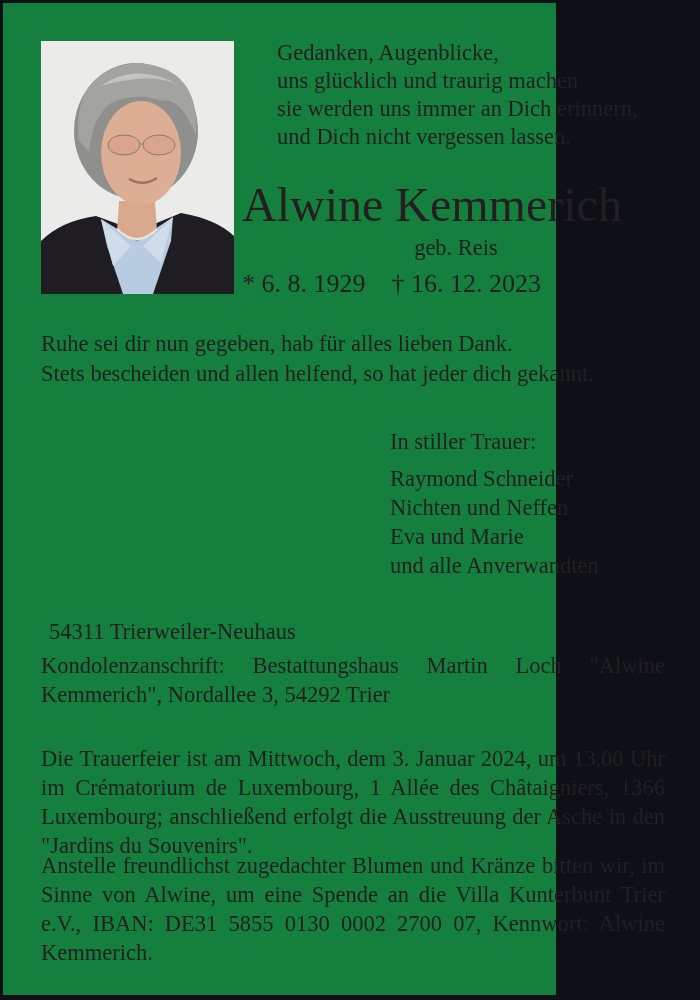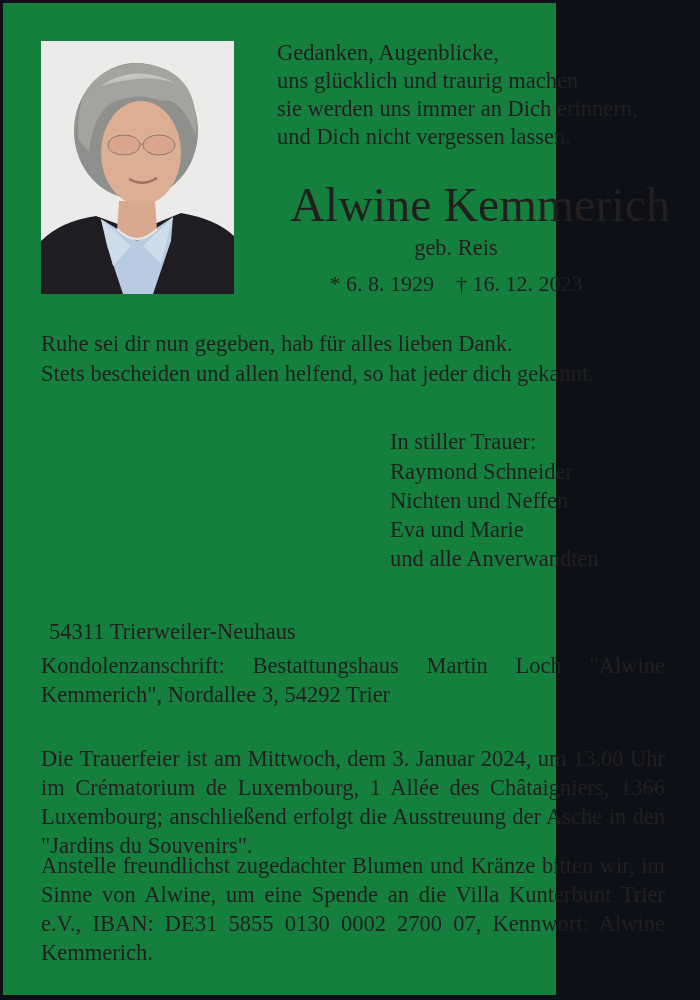--- a/index.html
+++ b/index.html
@@ -21,40 +21,40 @@
     overflow: hidden;
   }
   .photo svg { display: block; width: 100%; height: 100%; }
   .poem {
     position: absolute; left: 274px; top: 36px;
     font-size: 22.5px; line-height: 28px;
   }
   .poem div { white-space: nowrap; }
   .name {
     position: absolute; left: 239px; top: 170px; width: 428px;
-    font-size: 48px; line-height: 64px; text-align: right; white-space: nowrap;
+    font-size: 48px; line-height: 64px; text-align: left; white-space: nowrap;
   }
   .maiden {
     position: absolute; left: 239px; top: 230px; width: 428px;
     font-size: 22.5px; line-height: 30px; text-align: center;
   }
   .dates {
     position: absolute; left: 239px; top: 266px; width: 428px;
-    font-size: 22px; line-height: 30px; text-align: center; white-space: pre;
+    font-size: 26px; line-height: 30px; text-align: left; white-space: pre;
   }
   .motto {
     position: absolute; left: 38px; top: 326px; width: 626px;
     font-size: 22.5px; line-height: 30px;
   }
   .motto div { white-space: nowrap; }
   .mourners {
     position: absolute; left: 387px; top: 424px;
     font-size: 22.5px; line-height: 30px;
   }
-  .mourners .head { margin-bottom: 0; }
+  .mourners .head { margin-bottom: 7px; }
   .mourners .list div { line-height: 29px; white-space: nowrap; }
   .place {
     position: absolute; left: 38px; top: 614px;
     font-size: 22.5px; line-height: 30px; margin-left: 8px;
   }
   .para {
     position: absolute; left: 38px; width: 624px;
     font-size: 22.5px; line-height: 29px;
     text-align: justify; text-align-last: left;
   }

